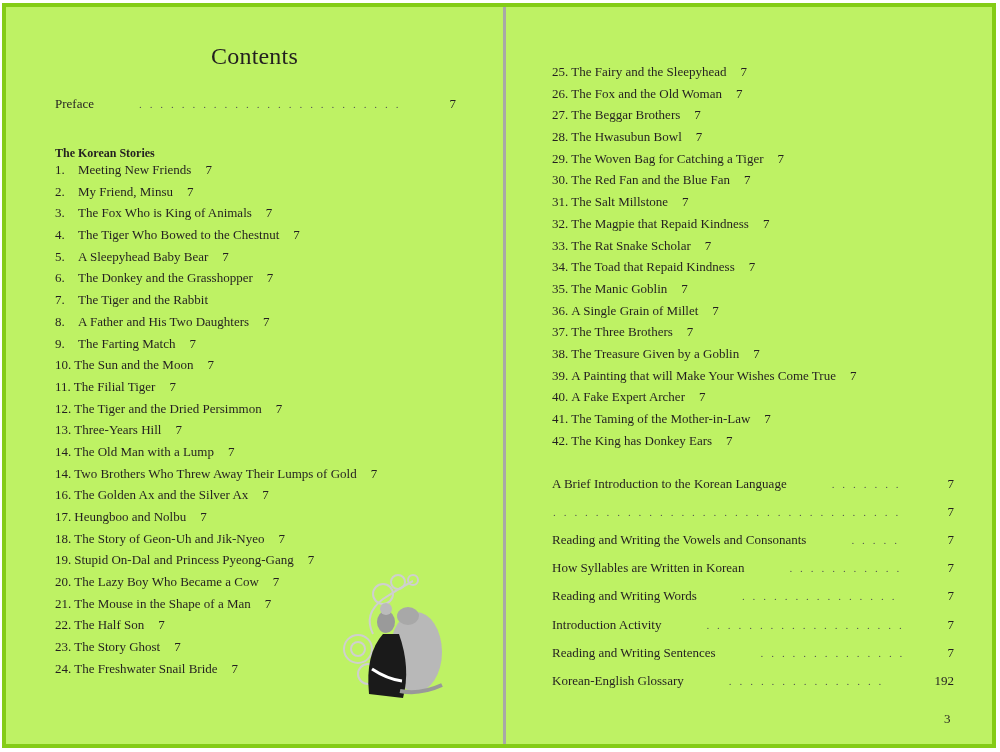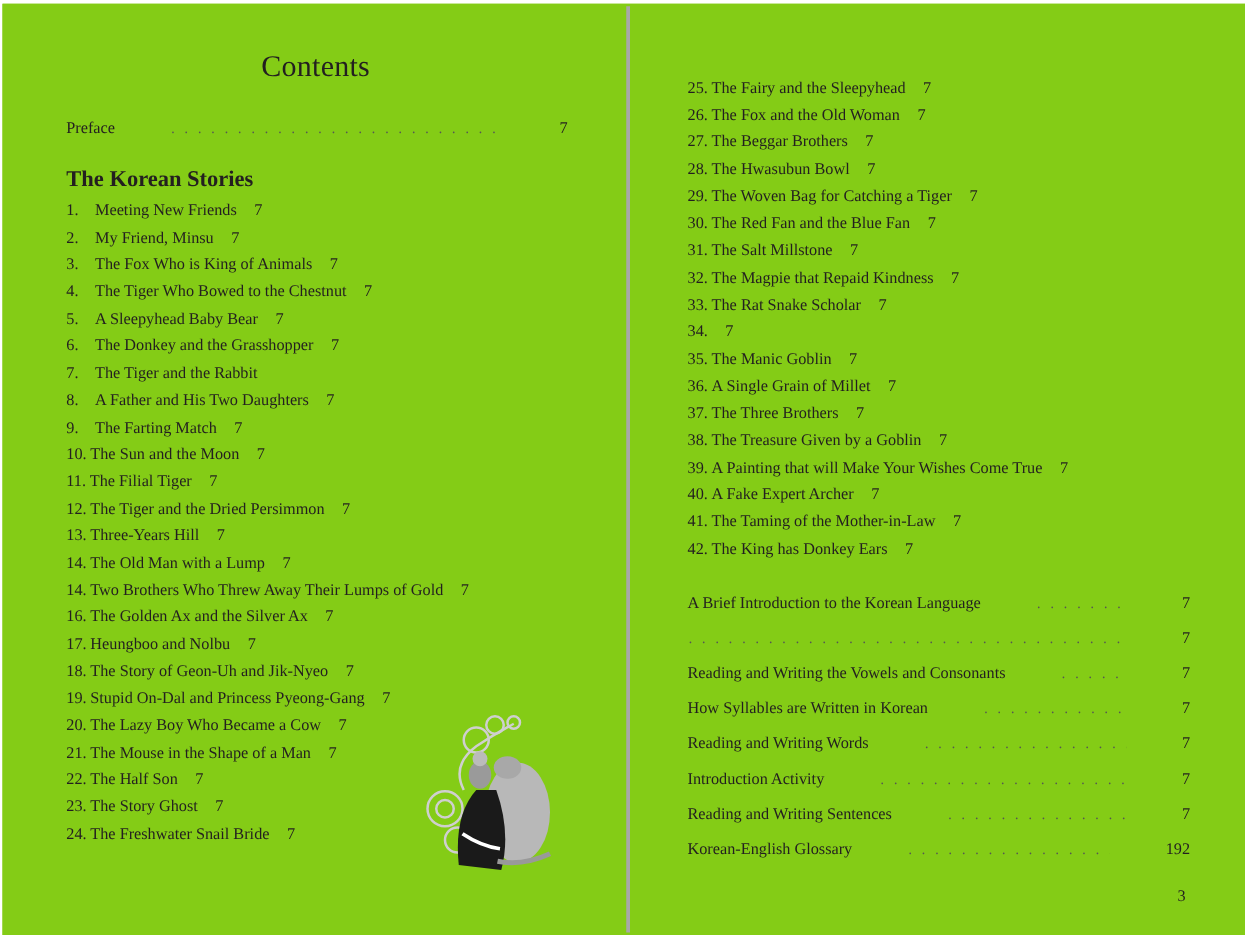--- a/index.html
+++ b/index.html
@@ -1,34 +1,34 @@
 <!DOCTYPE html>
 <html><head>
 <meta charset="utf-8">
 <style>
   html, body { margin: 0; padding: 0; background: #ffffff; }
   body { width: 1000px; height: 752px; position: relative; overflow: hidden;
          font-family: "Liberation Serif", "DejaVu Serif", serif; color: #231f20; }
   .spread { position: absolute; left: 2px; top: 3px; width: 994px; height: 745px;
-            border: 2px solid #84cc16; box-sizing: border-box; background: #84cc16; }
+            border: 4px solid #84cc16; box-sizing: border-box; background: #bef264; }
   .divider { position: absolute; left: 497px; top: 0; width: 3px; height: 100%; background: #a8a8a8; }
   .page { position: absolute; top: 0; height: 100%; }
   .page.left { left: 0; width: 497px; }
   .page.right { left: 500px; width: 412px; }
 
   .title { position: absolute; left: 0; width: 100%; top: 36px; text-align: center;
            font-size: 24px; letter-spacing: 0.2px; }
 
   .leader-row { position: absolute; display: flex; align-items: baseline; font-size: 13px; gap: 44px; }
   .leader-row .label { white-space: nowrap; }
   .leader-row .dots { flex: 1; overflow: hidden; white-space: nowrap; color: #555;
                       letter-spacing: 2.6px; margin: 0 1px; font-size: 11px; }
   .leader-row .pg { white-space: nowrap; }
 
-  .section-head { position: absolute; left: 49px; top: 128px; font-size: 18px; font-weight: bold; }
+  .section-head { position: absolute; left: 49px; top: 139px; font-size: 12px; font-weight: bold; }
 
   .story-list { position: absolute; left: 49px; margin: 0; padding: 0; list-style: none; }
   .story-list li { height: 21.7px; line-height: 21.7px; font-size: 13px; white-space: nowrap; display: flex; }
   .story-list .num { display: inline-block; }
   .story-list .num.pad { width: 20px; }
   .story-list .txt { margin-left: 3px; }
   .story-list .pg { margin-left: 14px; }
 
   .illustration { position: absolute; left: 322px; top: 567px; width: 120px; height: 130px; }
 
@@ -236,20 +236,21 @@
           <span class="txt">The Magpie that Repaid Kindness</span>
           <span class="pg">7</span>
         </li>
         <li>
           <span class="num">33.</span>
           <span class="txt">The Rat Snake Scholar</span>
           <span class="pg">7</span>
         </li>
         <li>
           <span class="num">34.</span>
+          <span class="txt">The Toad that Repaid Kindness</span>
           <span class="pg">7</span>
         </li>
         <li>
           <span class="num">35.</span>
           <span class="txt">The Manic Goblin</span>
           <span class="pg">7</span>
         </li>
         <li>
           <span class="num">36.</span>
           <span class="txt">A Single Grain of Millet</span>

